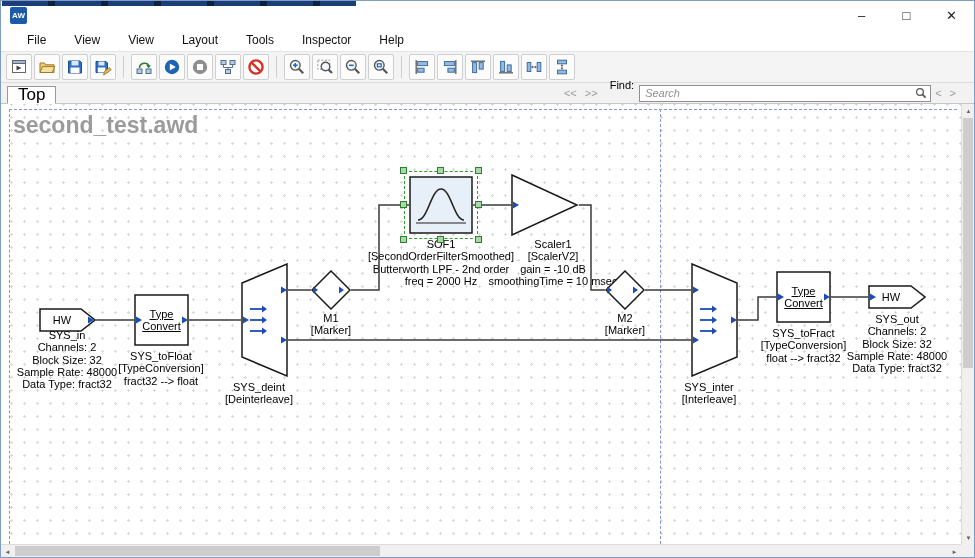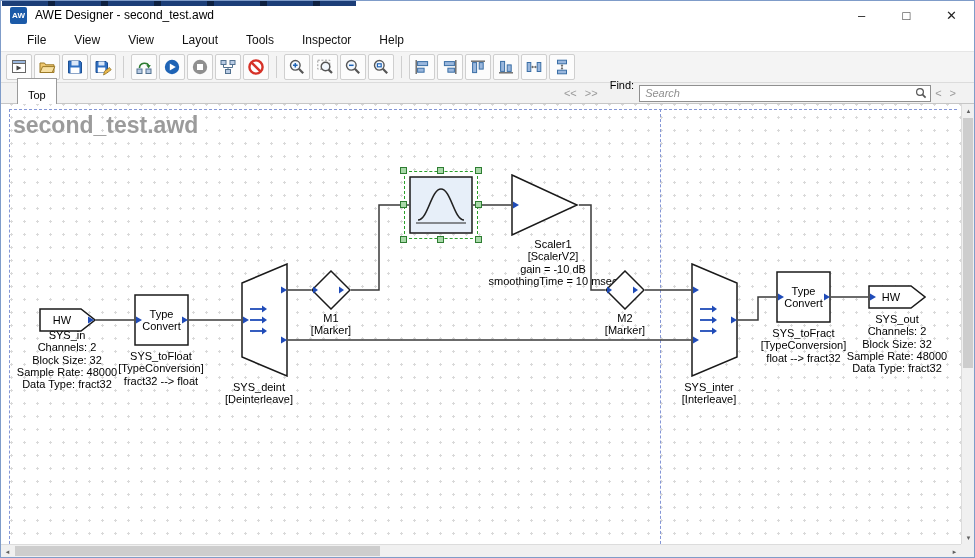--- a/index.html
+++ b/index.html
@@ -25,22 +25,22 @@
   
   .toolbar { height:32px; display:flex; align-items:center; background:#f4f4f4; border-top:1px solid #e6e6e6;
     border-bottom:1px solid #dcdcdc; padding-left:5px; gap:2px; }
   .tb-btn { width:26px; height:26px; border:1px solid #cfcfcf; background:#fcfcfc; border-radius:2px;
     display:flex; align-items:center; justify-content:center; flex:0 0 auto; }
   .tb-sep { width:1px; height:22px; background:#cfcfcf; margin:0 5px; flex:0 0 auto; }
 
   
   .navbar { height:21px; background:#f2f2f2; border-bottom:1px solid #c6c6c6; display:flex; align-items:center;
     font-size:11px; }
-  .top-tab { margin-left:16px; padding:16px 10px; background:#fff; border:1px solid #9a9a9a; height:18px;
-    display:flex; align-items:center; position:relative; top:2px; border-bottom-color:#fff; font-size:11px; }
+  .top-tab { margin-left:6px; padding:0 10px; background:#fff; border:1px solid #9a9a9a; height:18px;
+    display:flex; align-items:center; position:relative; top:2px; border-bottom-color:#fff; font-size:17px; }
   .nav-right { margin-left:auto; display:flex; align-items:center; margin-right:14px; }
   .nav-gray { color:#9a9a9a; margin:0 4px; }
   .find-label { margin:0 5px 16px 8px; color:#000; }
   .find-box { width:292px; height:17px; border:1px solid #8f8f8f; background:#fff; display:flex; align-items:center; padding:0 3px; }
   .find-input { flex:1; border:none; outline:none; font-size:11px; font-family:Liberation Sans, sans-serif; background:transparent; }
   .find-input::placeholder { font-style:italic; color:#8f8f8f; }
 
   
   .canvas { position:absolute; left:0; top:103px; right:13px; bottom:13px; background:#fff; overflow:hidden;
     background-image:radial-gradient(circle,#d9d9d9 1px,transparent 1.3px); background-size:13px 13px; background-position:4px 7px; }
@@ -48,21 +48,21 @@
   .page-top { position:absolute; left:8px; top:5px; width:948px; border-top:1.5px dashed #8496d6; }
   .page-left { position:absolute; left:8px; top:5px; bottom:-5px; border-left:1.5px dashed #8496d6; }
   .page-v1 { position:absolute; left:659px; top:5px; bottom:-5px; border-left:1.5px dashed #8496d6; }
 
   .block { position:absolute; }
   .block svg { display:block; }
   .blabel { position:absolute; text-align:center; font-size:11px; line-height:12.3px; color:#000; }
   .hw-text { position:absolute; left:0; top:0; width:46px; height:100%; display:flex; align-items:center;
     justify-content:center; font-size:11px; }
   .tc-text { position:absolute; inset:0; display:flex; align-items:center; justify-content:center;
-    text-align:center; font-size:11px; line-height:12.5px; padding:3px; }
+    text-align:center; font-size:11px; line-height:12.5px; padding:3px;text-decoration:underline; }
   .wires { position:absolute; left:0; top:0; pointer-events:none; }
 
   
   .sel { position:absolute; inset:-5px; border:1.5px dashed #2aa02a; pointer-events:none; }
   .h { position:absolute; width:7px; height:7px; background:#a8d8a8; border:1px solid #2e7d32; }
   .h.tl{left:-9px;top:-9px} .h.tm{left:28px;top:-9px} .h.tr{right:-9px;top:-9px}
   .h.ml{left:-9px;top:25px} .h.mr{right:-9px;top:25px}
   .h.bl{left:-9px;bottom:-9px} .h.bm{left:28px;bottom:-9px} .h.br{right:-9px;bottom:-9px}
 
   
@@ -75,21 +75,20 @@
   .corner { position:absolute; right:0; bottom:0; width:13px; height:13px; background:#f0f0f0; }
 </style>
 </head>
 <body>
 
 <div id="window">
   <div class="top-frag"></div>
 
   <div class="titlebar">
     <div class="app-icon">AW</div>
-    <div class="title-text">AWE Designer - second_test.awd</div>
     <div class="win-controls">
       <div class="win-btn">–</div>
       <div class="win-btn">□</div>
       <div class="win-btn">✕</div>
     </div>
   </div>
 
   <div class="menubar">
     <span class="menu-item">File</span>
     <span class="menu-item">View</span>
@@ -330,20 +329,26 @@
       </svg>
       <div class="sel"></div>
       <div class="h tl"></div>
       <div class="h tm"></div>
       <div class="h tr"></div>
       <div class="h ml"></div>
       <div class="h mr"></div>
       <div class="h bl"></div>
       <div class="h bm"></div>
       <div class="h br"></div>
+    </div>
+    <div class="blabel" style="left:340px;top:134px;width:200px">
+      <div>SOF1</div>
+      <div>[SecondOrderFilterSmoothed]</div>
+      <div>Butterworth LPF - 2nd order</div>
+      <div>freq = 2000 Hz</div>
     </div>
 
     <div class="block" style="left:510px;top:70px;width:68px;height:62px">
       <svg width="68" height="62">
         <polygon points="1,1 66,31 1,61" fill="#fff" stroke="#1a1a1a" stroke-width="1.5"></polygon>
       </svg>
     </div>
     <div class="blabel" style="left:462px;top:134px;width:180px">
       <div>Scaler1</div>
       <div>[ScalerV2]</div>

